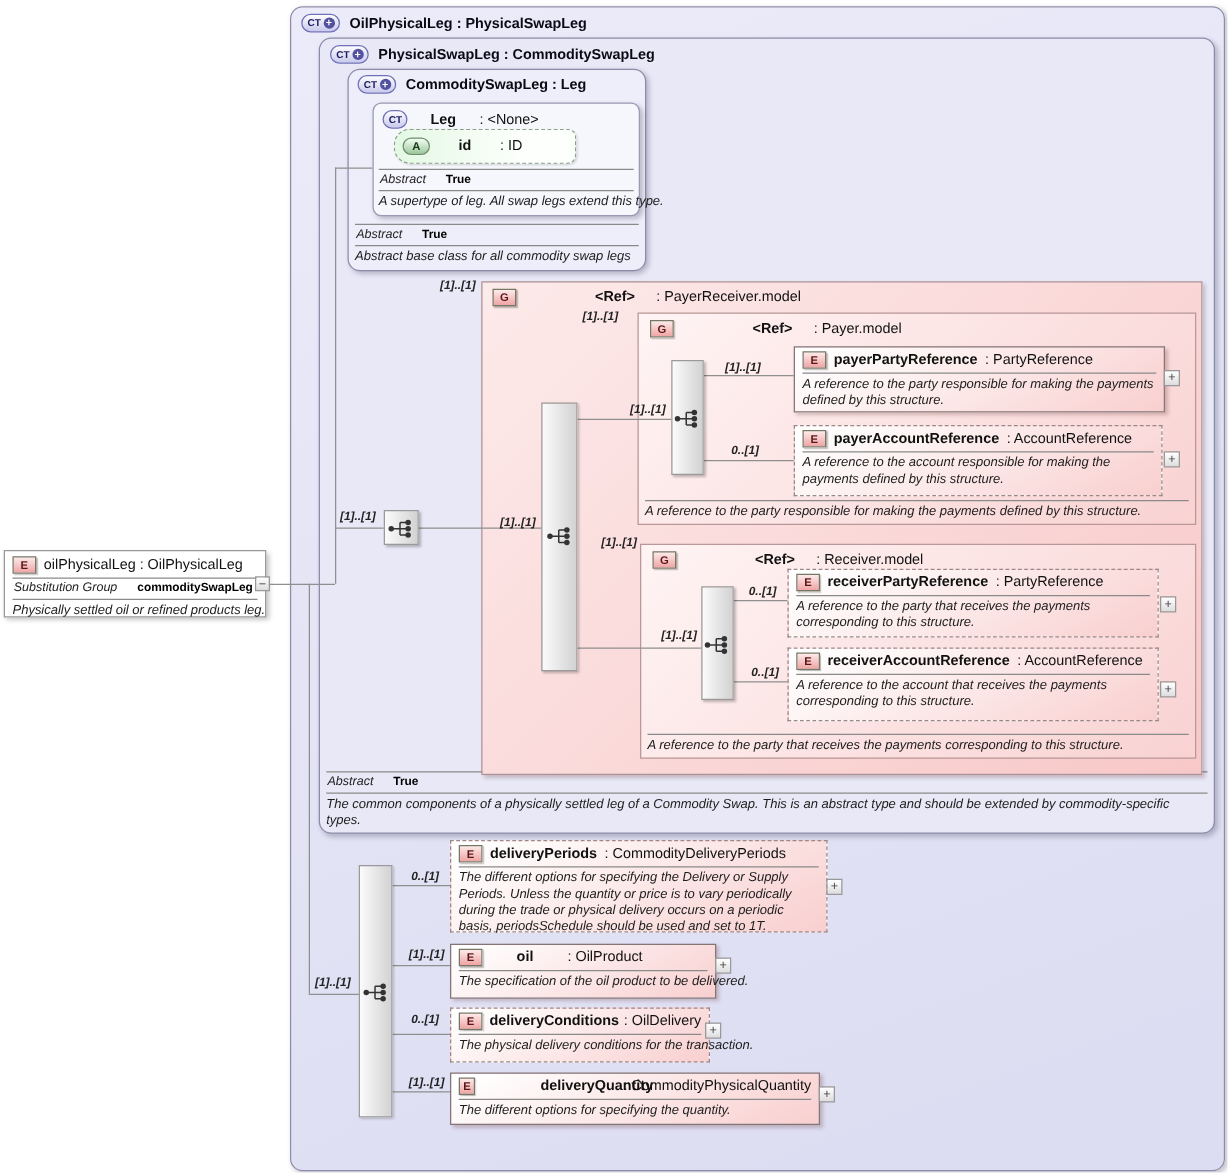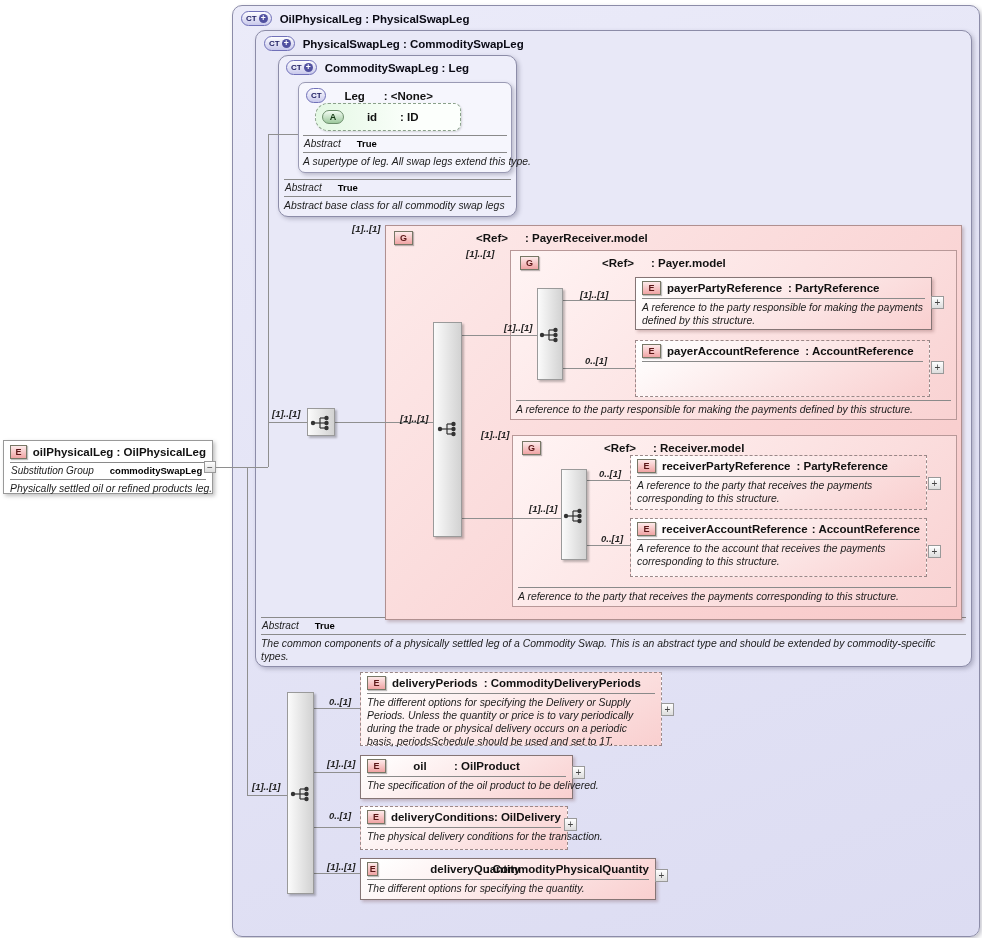--- a/index.html
+++ b/index.html
@@ -20,21 +20,21 @@
   
   .ebox{border:1px solid #857575;background:linear-gradient(150deg,#ffffff 5%,#f9cfcf 100%);box-shadow:2px 2px 3px rgba(90,40,40,.25);padding:3px 6px;box-sizing:border-box;}
   .ebox.dashed{border:1px dashed #9a8888;box-shadow:none;}
 
   .boxhdr{position:absolute;top:5px;left:8px;display:flex;align-items:center;gap:8px;white-space:nowrap;}
   .title{font-weight:bold;font-size:11.5px;color:#0a0a14;text-align:right;}
   .ehdr{display:flex;align-items:center;gap:6px;white-space:nowrap;}
   .nm{font-weight:bold;font-size:11.5px;min-width:56px;text-align:center;}
   .nm.narrow{min-width:40px;}
   .nm.wide{min-width:52px;margin-left:46px;}
-  .tp{font-weight:bold;font-size:11.5px;}
+  .tp{font-weight:normal;font-size:11.5px;}
   .rule{height:1px;background:#8a8a8a;margin:3px 0 2px 0;}
   .desc{font-size:10.4px;font-style:italic;color:#1c1c1c;line-height:1.25;}
   .meta{display:flex;align-items:baseline;gap:16px;font-size:10px;padding:0 1px;}
   .mlabel{font-style:italic;color:#222;}
   .mvalue{font-weight:bold;font-size:9.5px;color:#000;}
   .footerblock{position:absolute;left:5px;right:5px;bottom:3px;}
 
   
   .ct-pill{display:inline-flex;align-items:center;justify-content:center;height:13px;padding:0 3px 0 4px;border:1.5px solid #7070b8;border-radius:8px;background:linear-gradient(#fdfdff,#c9c9ec);font-size:8px;font-weight:bold;color:#1a1a5e;line-height:13px;}
   .ct-plus{display:inline-block;width:9px;height:9px;margin-left:2px;border-radius:50%;background:#5151a0;color:#fff;font-size:8.5px;line-height:9px;text-align:center;font-weight:bold;}
@@ -173,20 +173,21 @@
     <div class="desc">A reference to the party responsible for making the payments defined by this structure.</div>
   </div>
 
   <div class="abs ebox dashed" style="left:635px;top:340px;width:295px;height:57px;">
     <div class="ehdr">
         <span class="sicon">E</span>
         <span class="nm">payerAccountReference</span>
         <span class="tp">: AccountReference</span>
       </div>
     <div class="rule"></div>
+    <div class="desc">A reference to the account responsible for making the payments defined by this structure.</div>
   </div>
 
   <div class="abs ebox dashed" style="left:630px;top:455px;width:297px;height:55px;">
     <div class="ehdr">
         <span class="sicon">E</span>
         <span class="nm">receiverPartyReference</span>
         <span class="tp">: PartyReference</span>
       </div>
     <div class="rule"></div>
     <div class="desc">A reference to the party that receives the payments corresponding to this structure.</div>

